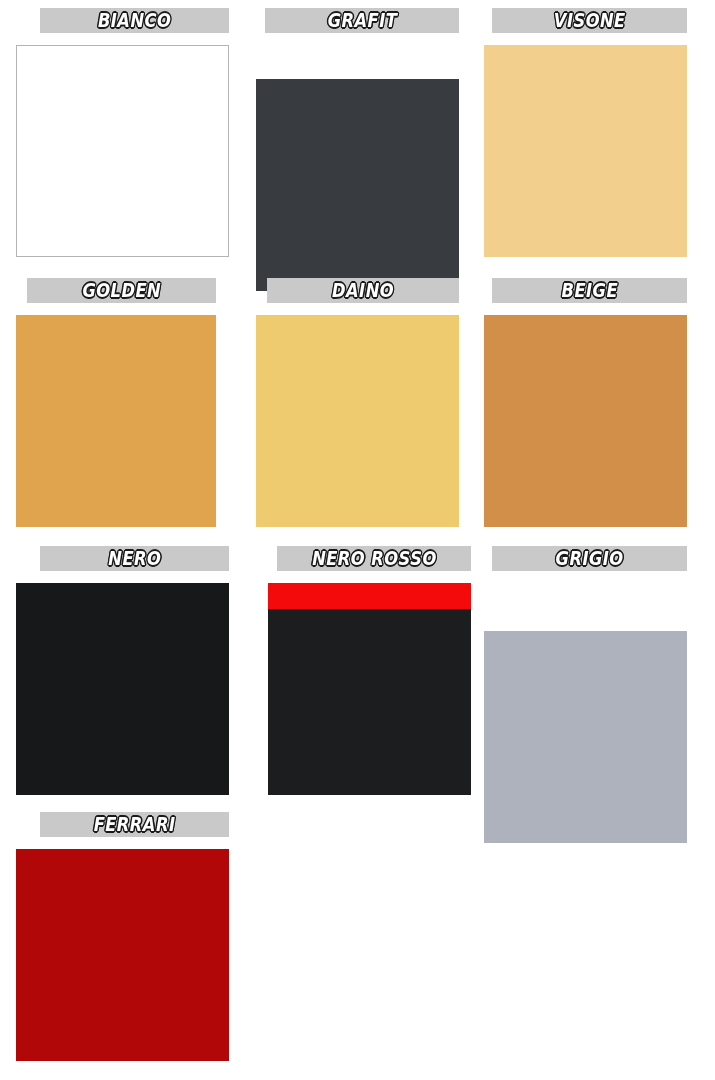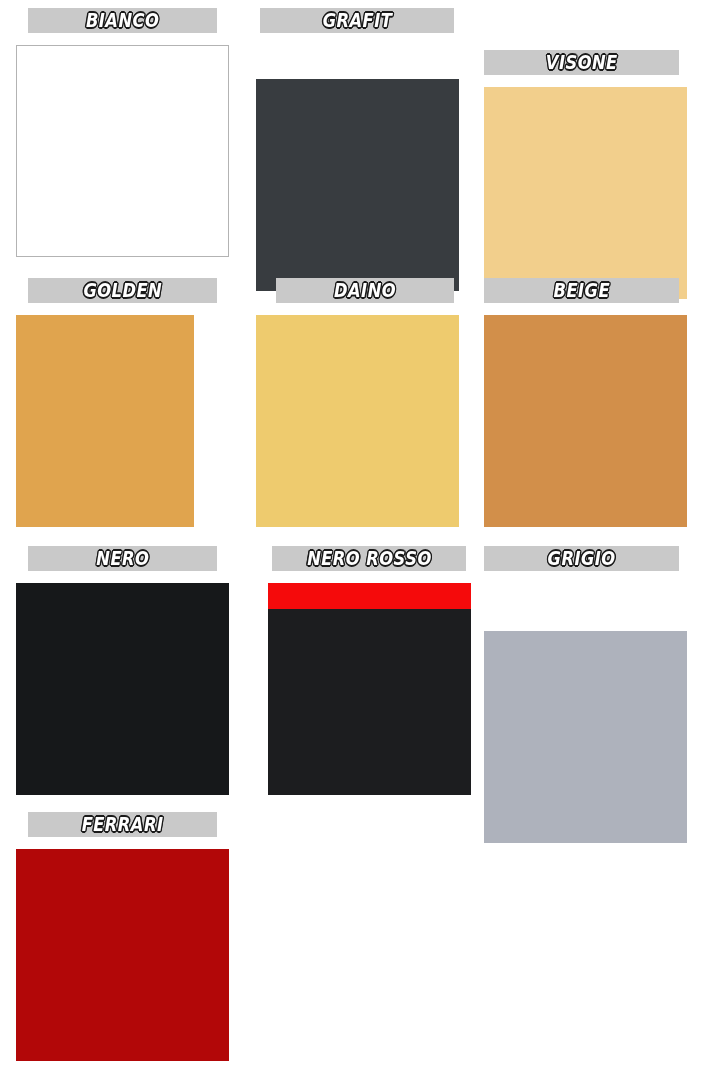--- a/index.html
+++ b/index.html
@@ -18,21 +18,21 @@
     position: relative;
     width: 715px;
     height: 1080px;
     background: #ffffff;
   }
 
   .swatch-cell {
     box-sizing: border-box;
     display: flex;
     flex-direction: column;
-    align-items: flex-start;
+    align-items: flex-end;
   }
 
   .label-banner {
     background: #c9c9c9;
     height: 25px;
     line-height: 25px;
     text-align: center;
     overflow: hidden;
     white-space: nowrap;
   }
@@ -92,33 +92,33 @@
         <div class="chip-base" style="background: rgb(255, 255, 255);"></div>
       </div>
     </div>
     <div class="swatch-cell" style="position: absolute; left: 256px; top: 8px; width: 203px; gap: 34px;">
       <div class="label-banner" style="margin-left: 4px; width: 194px; background: rgb(201, 201, 201);"><span class="label-text">GRAFIT</span></div>
       <div class="chip" style="margin-top: 12px;">
         <div class="chip-base" style="background: rgb(56, 60, 64);"></div>
       </div>
     </div>
     <div class="swatch-cell" style="position: absolute; left: 484px; top: 8px; width: 203px;">
-      <div class="label-banner" style="margin-left: 0px; width: 195px; background: rgb(201, 201, 201); margin-top: 42px;"><span class="label-text">VISONE</span></div>
+      <div class="label-banner" style="margin-left: 0px; width: 195px; background: rgb(201, 201, 201);"><span class="label-text">VISONE</span></div>
       <div class="chip" style="margin-top: 12px;">
         <div class="chip-base" style="background: rgb(242, 207, 140);"></div>
       </div>
     </div>
-    <div class="swatch-cell" style="position: absolute; left: 16px; top: 278px; width: 178px;">
+    <div class="swatch-cell" style="position: absolute; left: 16px; top: 278px; width: 200px;">
       <div class="label-banner" style="margin-left: 12px; width: 189px; background: rgb(201, 201, 201);"><span class="label-text">GOLDEN</span></div>
       <div class="chip" style="margin-top: 12px;">
         <div class="chip-base" style="background: rgb(224, 164, 78);"></div>
       </div>
     </div>
     <div class="swatch-cell" style="position: absolute; left: 256px; top: 278px; width: 203px;">
-      <div class="label-banner" style="margin-left: 20px; width: 178px; background: rgb(201, 201, 201);"><span class="label-text">DAINO</span></div>
+      <div class="label-banner" style="margin-left: 20px; width: 192px; background: rgb(201, 201, 201);"><span class="label-text">DAINO</span></div>
       <div class="chip" style="margin-top: 12px;">
         <div class="chip-base" style="background: rgb(238, 203, 110);"></div>
       </div>
     </div>
     <div class="swatch-cell" style="position: absolute; left: 484px; top: 278px; width: 203px; border-radius: 13px;">
       <div class="label-banner" style="margin-left: 0px; width: 195px; background: rgb(201, 201, 201);"><span class="label-text">BEIGE</span></div>
       <div class="chip" style="margin-top: 12px;">
         <div class="chip-base" style="background: rgb(210, 143, 74);"></div>
       </div>
     </div>

